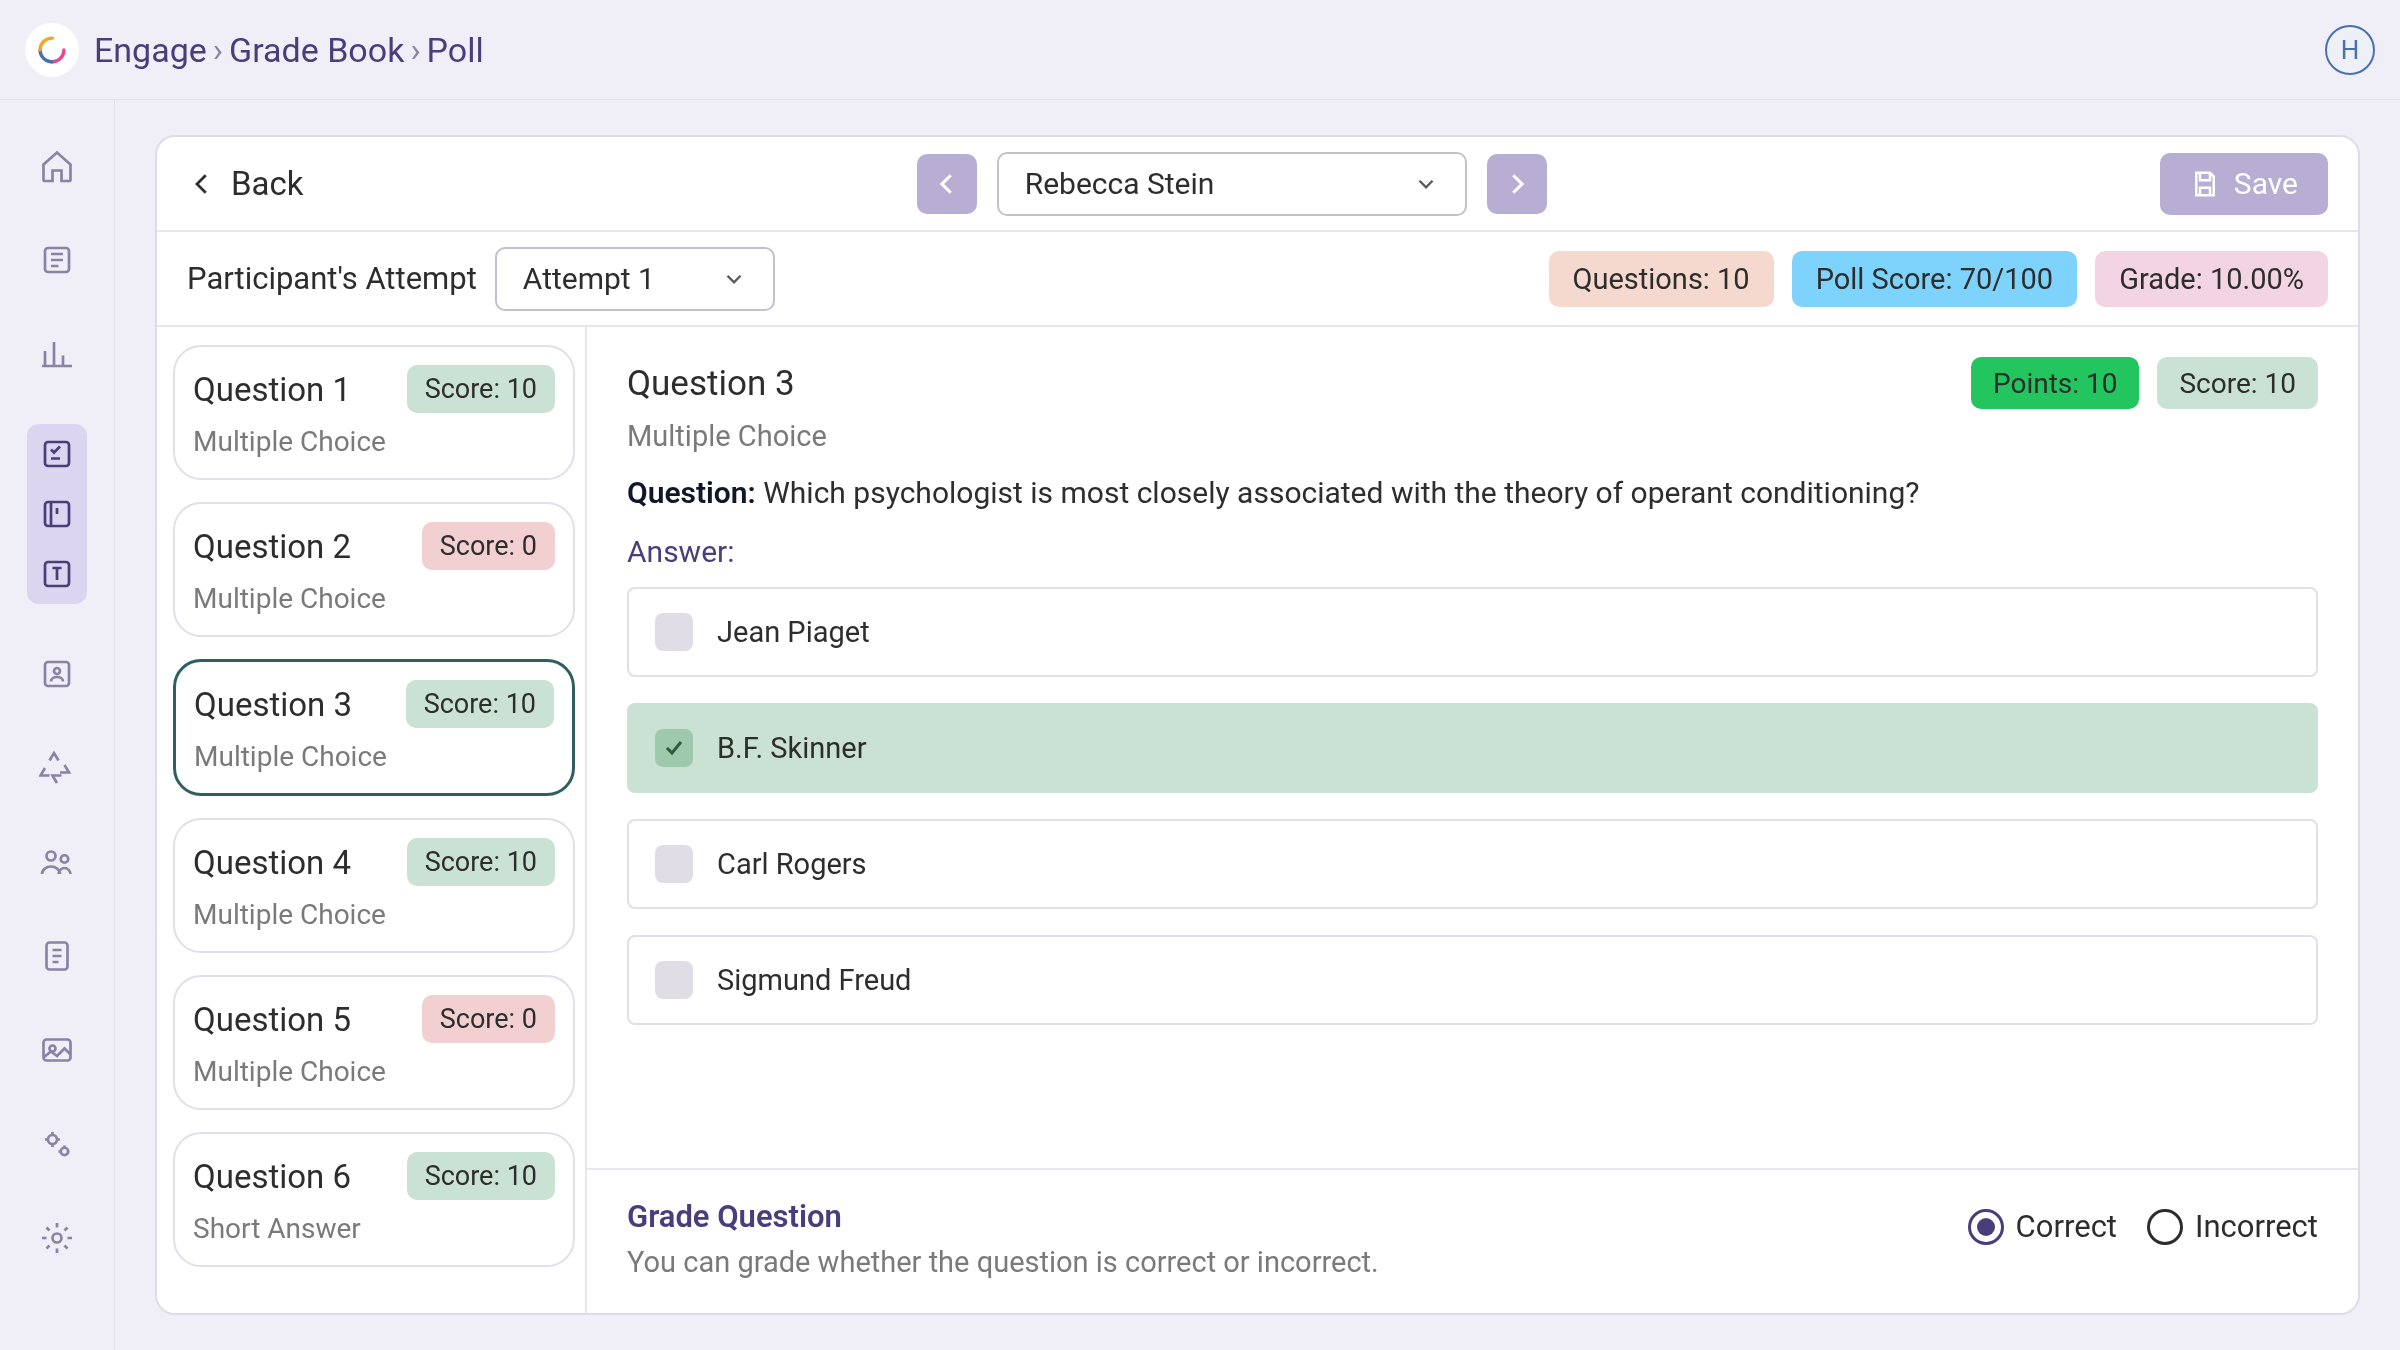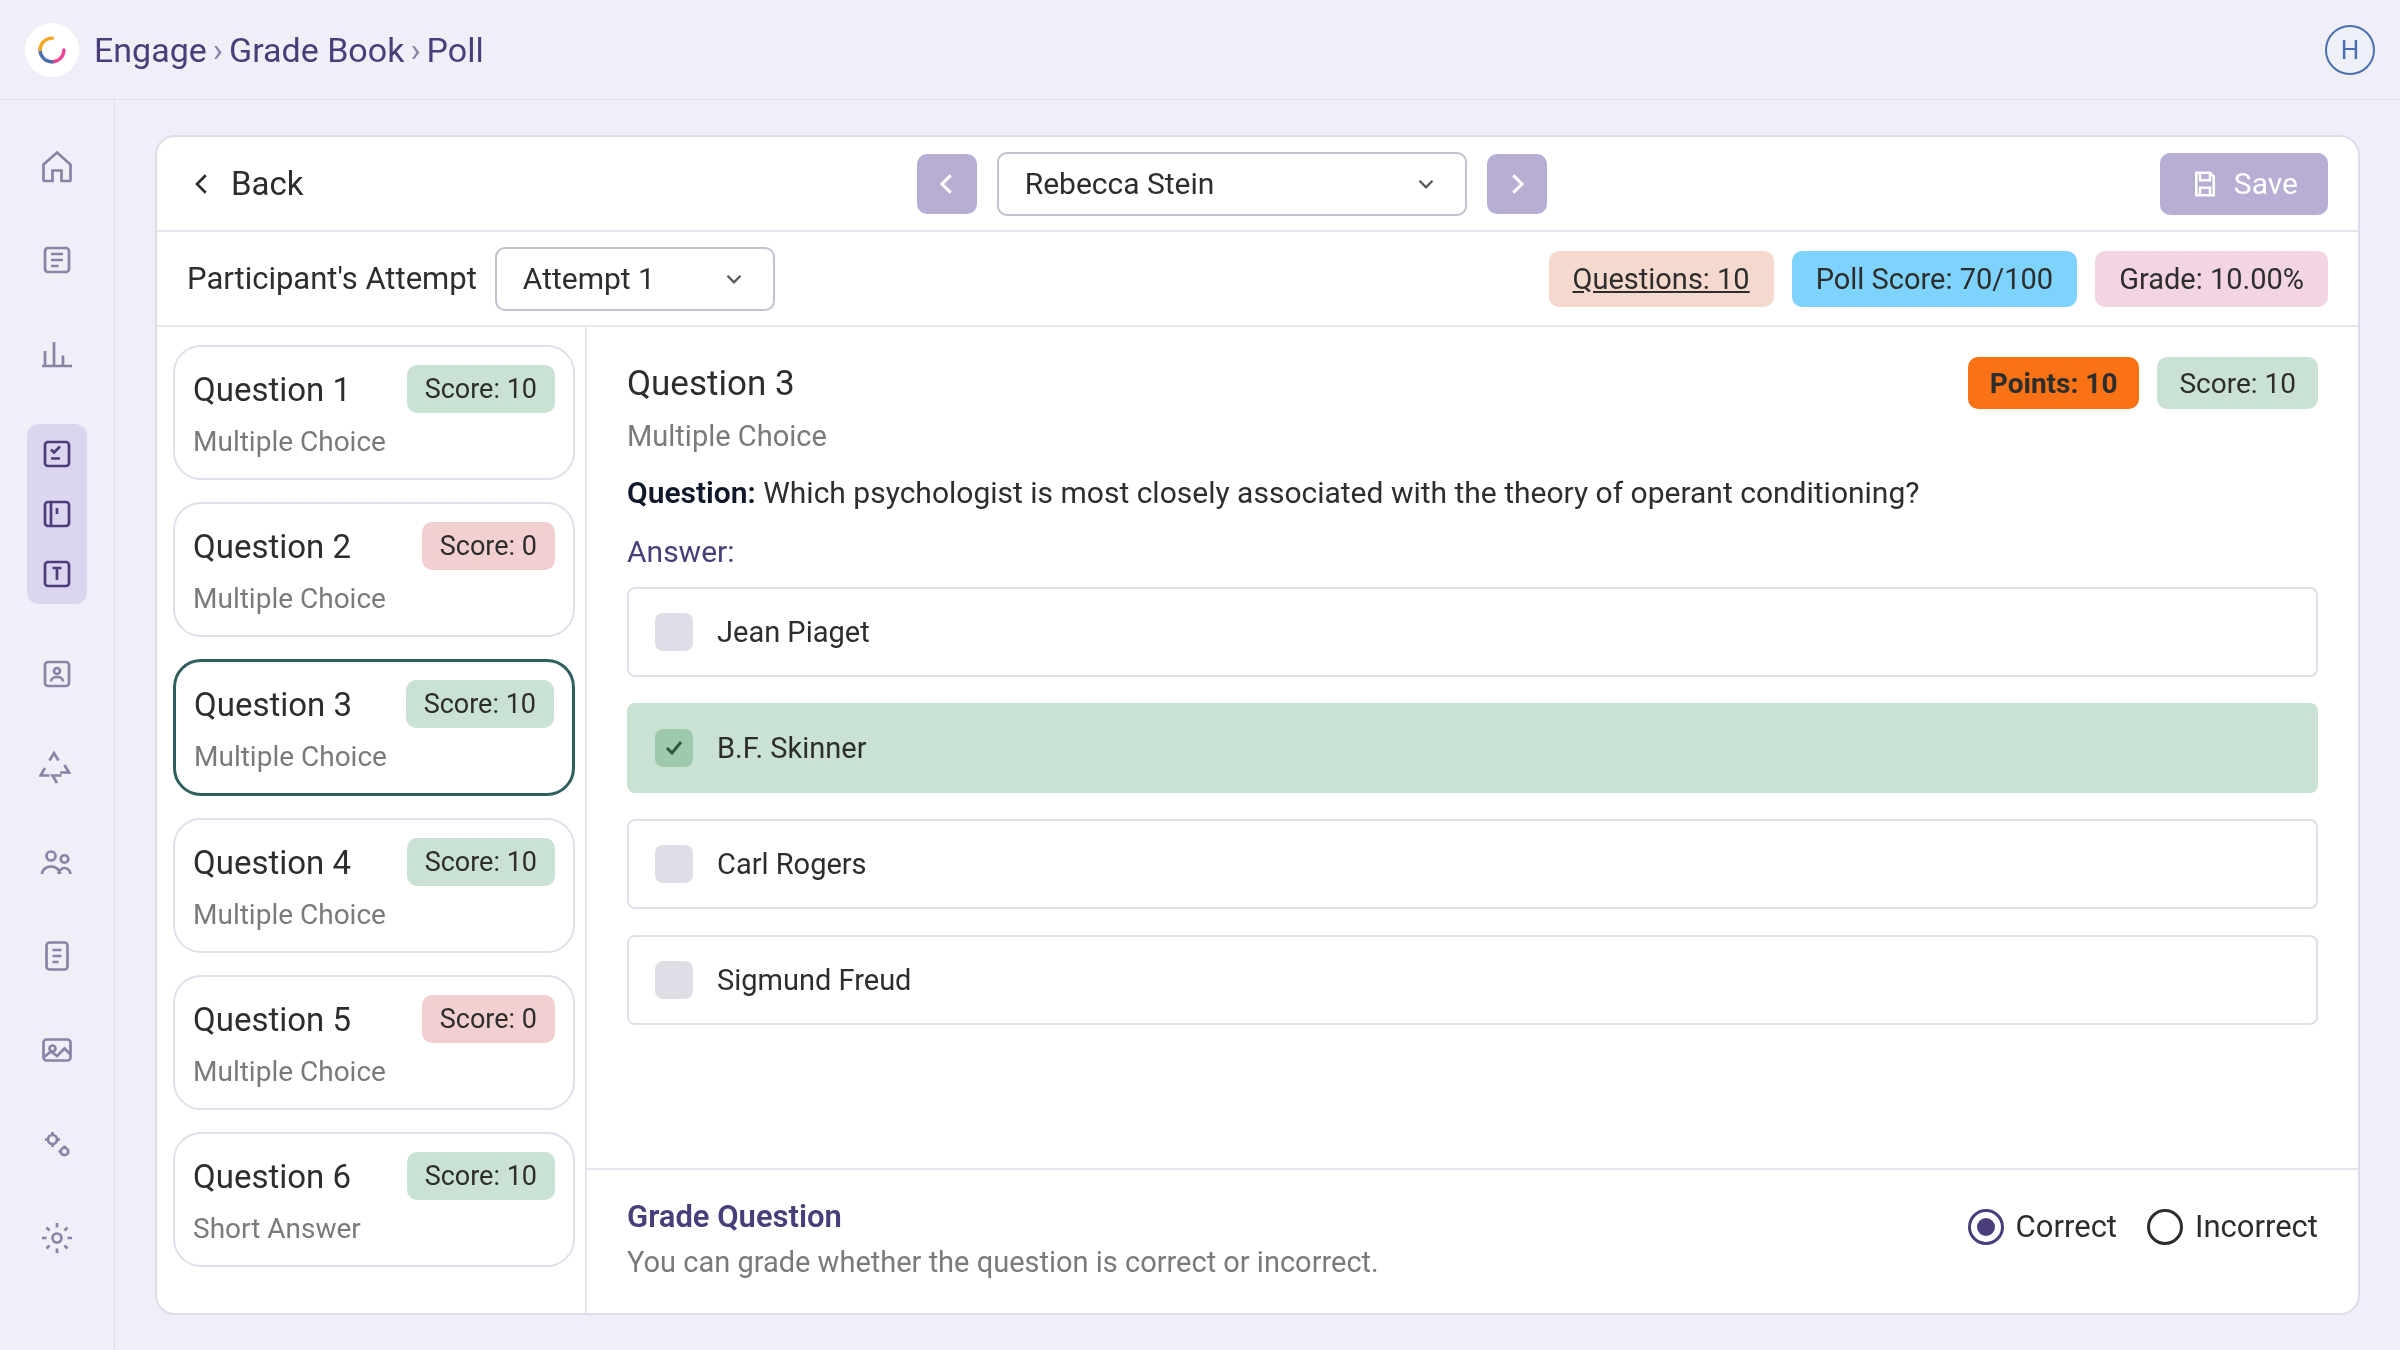--- a/index.html
+++ b/index.html
@@ -42,21 +42,21 @@
   .save-btn { height: 62px; padding: 0 30px; border-radius: 10px; background: #b8aed4; display: flex; align-items: center; gap: 14px; font-size: 30px; color: #fff; cursor: pointer; }
   .save-btn svg { width: 30px; height: 30px; stroke: #fff; fill: none; stroke-width: 2; }
 
   
   .panel-info { height: 95px; border-bottom: 2px solid #e8e5ee; display: flex; align-items: center; padding: 0 30px; gap: 18px; }
   .info-label { font-size: 31px; color: #2d2d2d; }
   .attempt-select { width: 280px; height: 64px; border: 2px solid #c5c0d0; border-radius: 10px; display: flex; align-items: center; padding: 0 26px; font-size: 30px; color: #2d2d2d; justify-content: space-between; cursor: pointer; background: #fff; }
   .attempt-select svg { width: 26px; height: 26px; stroke: #5a5a5a; fill: none; stroke-width: 2.2; }
   .info-spacer { flex: 1; }
   .stat-badge { height: 56px; padding: 0 24px; border-radius: 10px; display: flex; align-items: center; font-size: 29px; color: #2d2d2d; }
-  .stat-badge.peach { background: #f5d9cf; text-decoration: underline; }
+  .stat-badge.peach { background: #f5d9cf; }
   .stat-badge.lav { background: #7dd3fc; }
   .stat-badge.pink { background: #f3d4e3; }
 
   
   .panel-body { flex: 1; display: flex; min-height: 0; }
 
   
   .qlist-wrap { width: 430px; border-right: 2px solid #e8e5ee; padding: 18px 10px 18px 16px; overflow-y: auto; }
   .qcard { border: 2px solid #e2deea; border-radius: 28px; padding: 18px 18px 20px; margin-bottom: 22px; cursor: pointer; background: #fff; }
   .qcard.selected { border: 3px solid #2f5f60; }
@@ -72,21 +72,21 @@
   .qlist-wrap::-webkit-scrollbar-thumb { background: #cfcad9; border-radius: 7px; }
   .qlist-wrap::-webkit-scrollbar-track { background: #f3f1f7; }
 
   
   .qdetail { flex: 1; display: flex; flex-direction: column; min-height: 0; }
   .qdetail-main { flex: 1; padding: 30px 40px; overflow-y: auto; }
   .qdetail-head { display: flex; align-items: center; gap: 18px; margin-bottom: 10px; }
   .qdetail-title { font-size: 35px; color: #2d2d2d; }
   .qdetail-head .spacer { flex: 1; }
   .qd-badge { height: 52px; padding: 0 22px; border-radius: 10px; display: flex; align-items: center; font-size: 28px; color: #2d2d2d; }
-  .qd-badge.peach { background: #f97316; font-weight: bold; }
+  .qd-badge.peach { background: #22c55e; }
   .qd-badge.green { background: #c9e2d4; }
   .qdetail-type { font-size: 29px; color: #7a7a7a; margin-bottom: 22px; }
   .qdetail-question { font-size: 30px; color: #2d2d2d; margin-bottom: 24px; }
   .qdetail-question .lead { color: #0f172a; font-weight: 600; }
   .qdetail-answer-label { font-size: 30px; color: #4a3d7a; font-weight: 400; margin-bottom: 18px; }
 
   .option { border: 2px solid #e2deea; border-radius: 8px; padding: 24px 26px; display: flex; align-items: center; gap: 24px; margin-bottom: 26px; background: #fff; }
   .option.selected-correct { background: #c9e2d4; border-color: #c9e2d4; }
   .option .check { width: 38px; height: 38px; border-radius: 8px; background: #e0dde7; display: flex; align-items: center; justify-content: center; }
   .option.selected-correct .check { background: #9fc9ad; }

